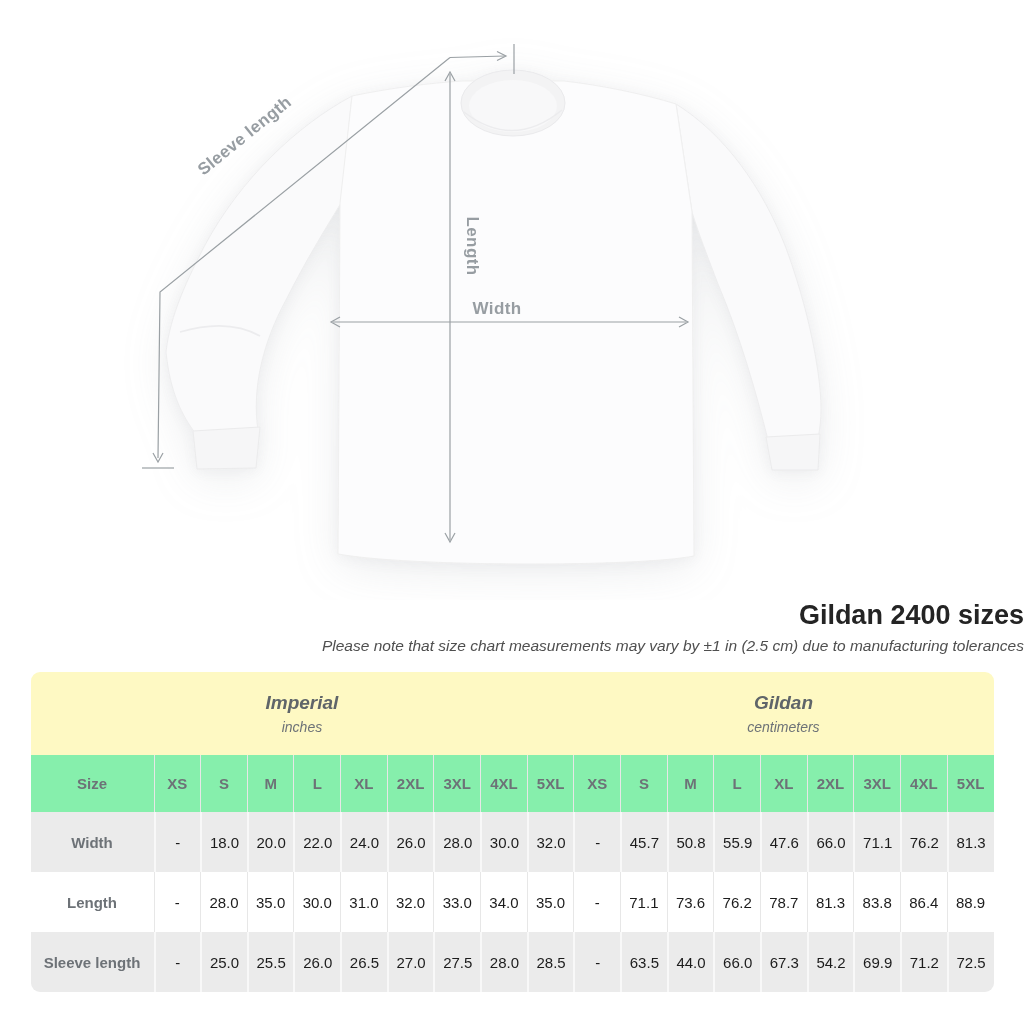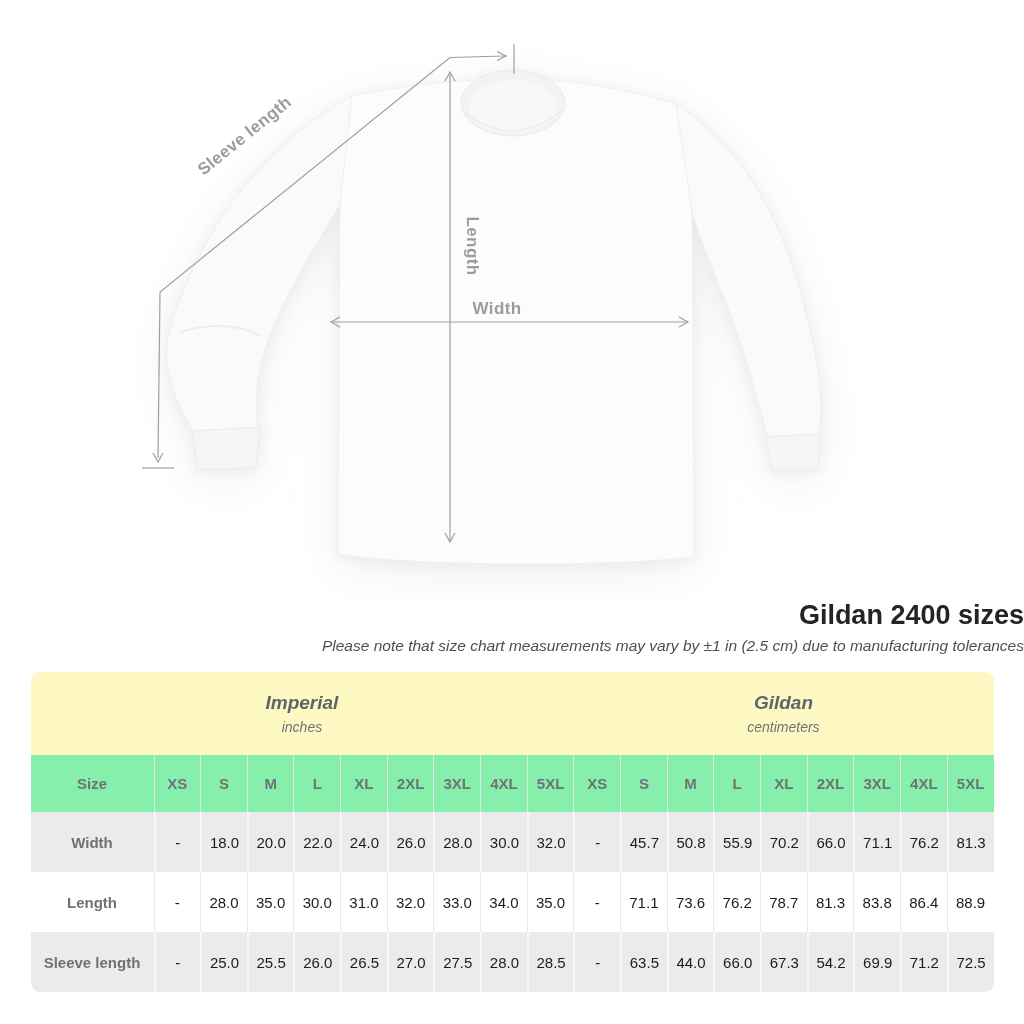--- a/index.html
+++ b/index.html
@@ -157,21 +157,21 @@
         <td>22.0</td>
         <td>24.0</td>
         <td>26.0</td>
         <td>28.0</td>
         <td>30.0</td>
         <td>32.0</td>
         <td>-</td>
         <td>45.7</td>
         <td>50.8</td>
         <td>55.9</td>
-        <td>70.2</td>
+        <td>47.6</td>
         <td>66.0</td>
         <td>71.1</td>
         <td>76.2</td>
         <td>81.3</td>
       </tr>
       <tr class="row-white">
         <td>Length</td>
         <td>-</td>
         <td>28.0</td>
         <td>35.0</td>

